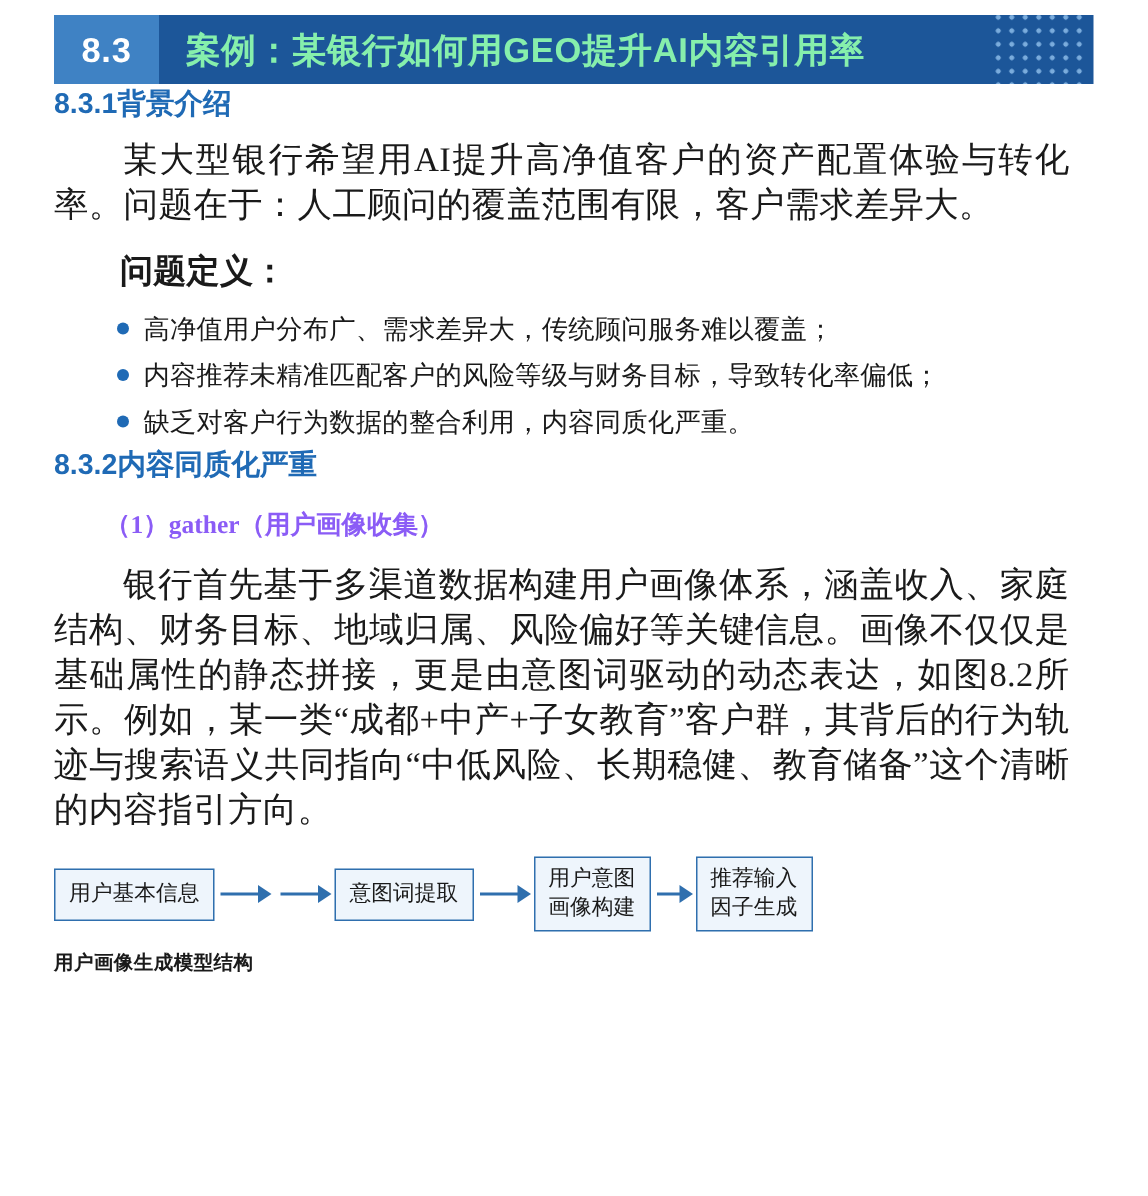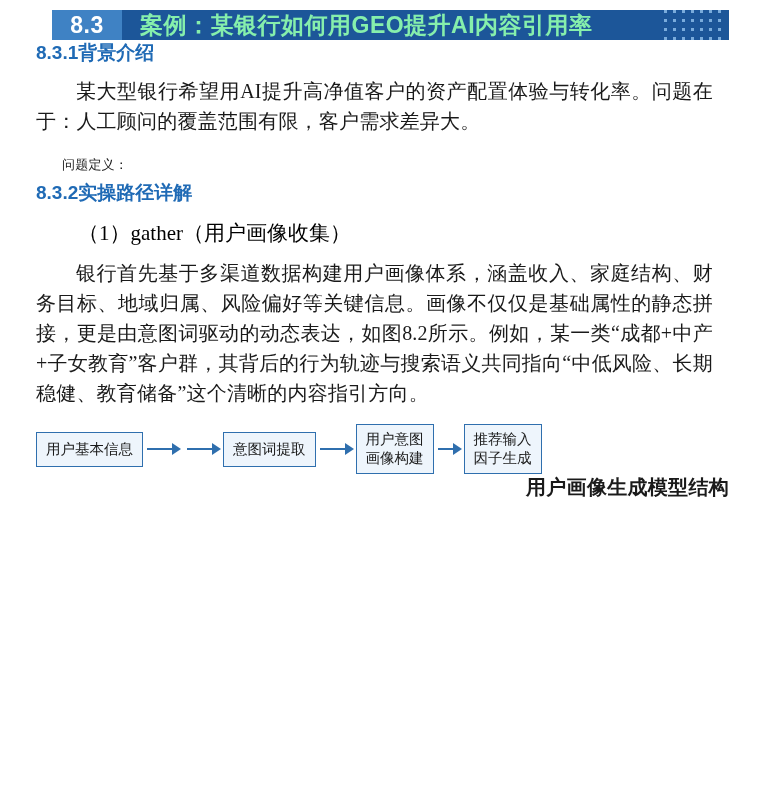--- a/index.html
+++ b/index.html
@@ -19,23 +19,23 @@
     width: 765px;
     height: 797px;
     box-sizing: border-box;
     padding: 0 36px;
   }
 
   
   .chapter-header {
     display: flex;
     align-items: stretch;
-    height: 30px;
+    height: 46px;
     margin-top: 10px;
-    margin-left: 16px;
+    margin-left: 0px;
   }
   .chapter-num {
     width: 70px;
     background: #3f82c4;
     color: #ffffff;
     font-family: "Liberation Sans", sans-serif;
     font-weight: bold;
     font-size: 23px;
     display: flex;
     align-items: center;
@@ -81,31 +81,31 @@
     font-weight: bold;
     margin: 0;
     padding: 0;
   }
   .sec-831 { margin-top: 42px; }
   .sec-832 { margin-top: 40px; }
   .section .num { margin-right: 0; }
 
   
   p.body {
-    font-size: 20px;
+    font-size: 23px;
     line-height: 30px;
     margin: 10px 16px 0 0;
     text-align: justify;
     letter-spacing: 0.2px;
   }
   p.indent { text-indent: 2em; }
 
   .bold-label {
-    font-weight: normal;
-    font-size: 13px;
+    font-weight: bold;
+    font-size: 22px;
     line-height: 30px;
     margin: 14px 0 0 0;
     padding-left: 2em;
     letter-spacing: 0.2px;
   }
 
   
   ul.bullets {
     list-style: none;
     margin: 8px 0 0 0;
@@ -123,26 +123,26 @@
     left: 0;
     top: 11px;
     width: 8px;
     height: 8px;
     border-radius: 50%;
     background: #1f6ab5;
   }
 
   
   .subhead {
-    font-size: 21px;
+    font-size: 17px;
     line-height: 30px;
     margin: 12px 0 0 0;
     padding-left: 2em;
-    color: #000000;
-    font-weight: normal;
+    color: #8b5cf6;
+    font-weight: bold;
   }
 
   
   .figure {
     margin-top: 16px;
   }
   .flow {
     display: flex;
     align-items: center;
     justify-content: flex-start;
@@ -181,24 +181,24 @@
     right: 2px;
     top: 0px;
     width: 0;
     height: 0;
     border-top: 6px solid transparent;
     border-bottom: 6px solid transparent;
     border-left: 9px solid #2f6fae;
   }
   .arrow.short { width: 30px; }
   .fig-caption {
-    text-align: right;
-    font-size: 20px;
-    font-weight: bold;
-    margin-top: 0;
+    text-align: left;
+    font-size: 13px;
+    font-weight: bold;
+    margin-top: 12px;
     letter-spacing: 0.3px;
   }
 </style>
 </head>
 <body>
 
 <div class="page">
 
   <div class="chapter-header">
     <div class="chapter-num">8.3</div>
@@ -209,23 +209,28 @@
   </div>
 
   <h2 class="section sec-831">
     <span class="num">8.3.1</span><span>背景介绍</span>
   </h2>
 
   <p class="body indent">某大型银行希望用AI提升高净值客户的资产配置体验与转化率。问题在于：人工顾问的覆盖范围有限，客户需求差异大。</p>
 
   <p class="bold-label">问题定义：</p>
 
+  <ul class="bullets">
+    <li><span class="dot"></span><span>高净值用户分布广、需求差异大，传统顾问服务难以覆盖；</span></li>
+    <li><span class="dot"></span><span>内容推荐未精准匹配客户的风险等级与财务目标，导致转化率偏低；</span></li>
+    <li><span class="dot"></span><span>缺乏对客户行为数据的整合利用，内容同质化严重。</span></li>
+  </ul>
 
   <h2 class="section sec-832">
-    <span class="num">8.3.2</span><span>实操路径详解</span>
+    <span class="num">8.3.2</span><span>内容同质化严重</span>
   </h2>
 
   <p class="subhead">（1）gather（用户画像收集）</p>
 
   <p class="body indent">银行首先基于多渠道数据构建用户画像体系，涵盖收入、家庭结构、财务目标、地域归属、风险偏好等关键信息。画像不仅仅是基础属性的静态拼接，更是由意图词驱动的动态表达，如图8.2所示。例如，某一类“成都+中产+子女教育”客户群，其背后的行为轨迹与搜索语义共同指向“中低风险、长期稳健、教育储备”这个清晰的内容指引方向。</p>
 
   <div class="figure">
     <div class="flow">
       <div class="node">用户基本信息</div>
       <div class="arrow">

